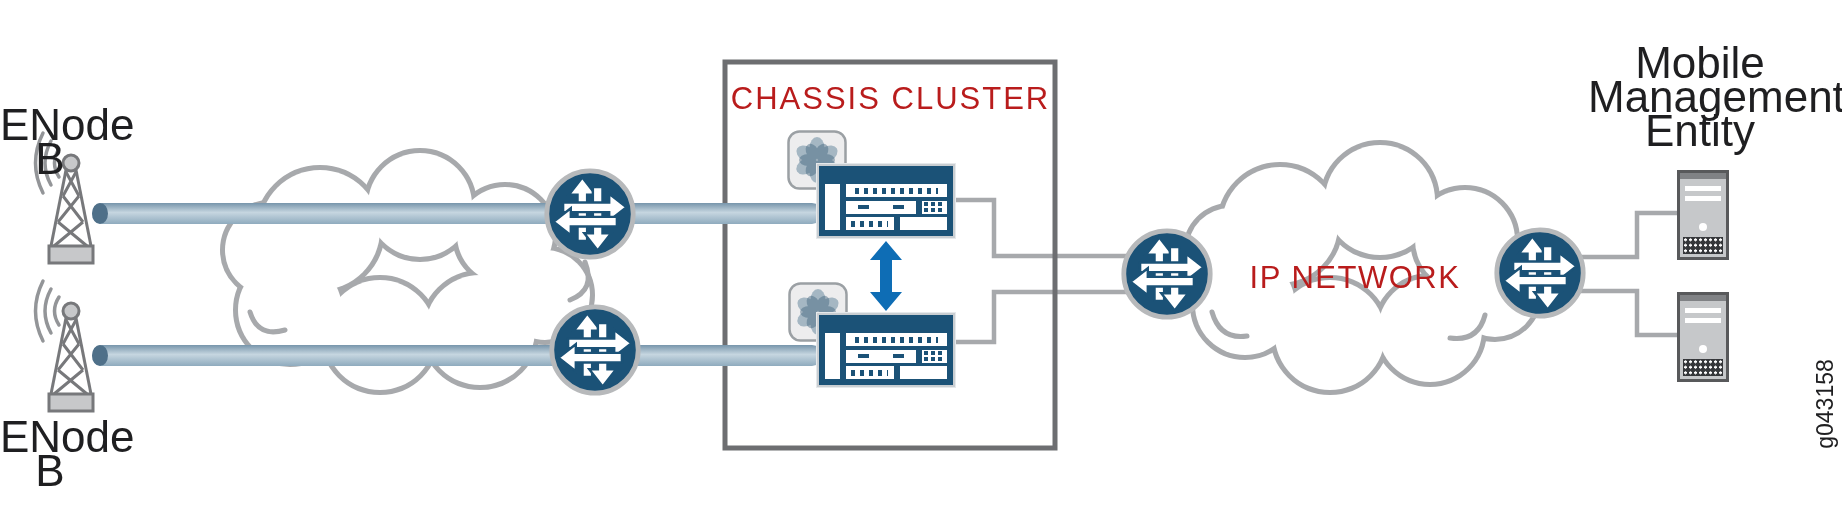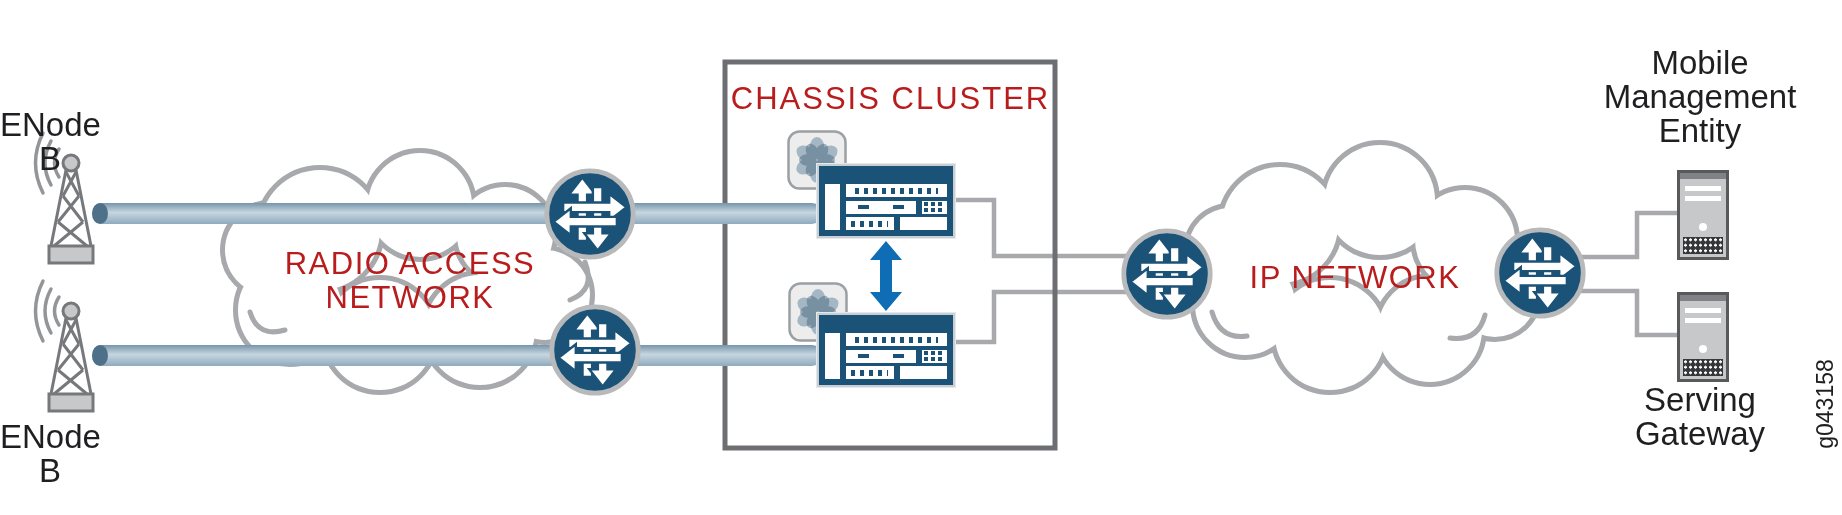--- a/index.html
+++ b/index.html
@@ -1,20 +1,20 @@
 <!DOCTYPE html>
 <html><head>
 <meta charset="utf-8">
 <style>
   html,body{margin:0;padding:0;background:#fff;}
   #canvas{position:relative;width:1842px;height:515px;background:#fff;overflow:hidden;
           font-family:"Liberation Sans",sans-serif;}
   #bg{position:absolute;left:0;top:0;z-index:1;}
   .abs{position:absolute;z-index:2;}
-  .lbl-black{color:#1f1f21;font-size:33px;line-height:34px;text-align:center;}
+  .lbl-black{color:#1f1f21;font-size:44px;line-height:34px;text-align:center;}
   .lbl-steel{color:#b91c1c;font-size:31px;line-height:34px;text-align:center;letter-spacing:1.5px;}
   .fig-id{color:#1f1f21;font-size:23px;transform:rotate(-90deg);text-align:center;}
 
   
   .dev{position:absolute;width:138px;height:74px;background:#1b5277;border:2px solid #c9ced2;
        box-sizing:border-box;box-shadow:0 0 0 1px #e6e9eb;z-index:3;}
   .dev .lslot{position:absolute;left:6px;top:18px;bottom:6px;width:15px;background:#fff;}
   .dev .rows{position:absolute;left:27px;right:6px;top:18px;bottom:6px;
              display:flex;flex-direction:column;justify-content:space-between;}
   .dev .row{height:13px;display:flex;gap:6px;}
@@ -181,29 +181,27 @@
     <use href="#router" x="547" y="302" width="96" height="96"></use>
     <use href="#router" x="1119" y="226" width="96" height="96"></use>
     <use href="#router" x="1492" y="225" width="96" height="96"></use>
 
     <path d="M886 241 L902 260 L892 260 L892 292 L902 292 L886 311 L870 292 L880 292 L880 260 L870 260 Z" fill="#0e6db5"></path>
   </svg>
 
   <div class="abs lbl-black" style="left:0;top:108;left:0px;top:108px;width:100px;">ENode B</div>
   <div class="abs lbl-black" style="left:0px;top:420px;width:100px;">ENode B</div>
 
-  <div class="abs lbl-steel" style="left:255px;top:247px;width:310px;">RADIO ACCESS NETWORK</div>
 
   <div class="abs lbl-steel" style="left:723px;top:82px;width:335px;letter-spacing:2px;">CHASSIS CLUSTER</div>
 
   <div class="abs lbl-steel" style="left:1205px;top:261px;width:300px;">IP NETWORK</div>
 
   <div class="abs lbl-black" style="left:1588px;top:46px;width:224px;line-height:34px;">Mobile Management Entity</div>
 
-  <div class="abs lbl-black" style="left:1610px;top:383px;width:180px;line-height:34px;">Serving Gateway</div>
 
   <div class="abs fig-id" style="left:1778px;top:392px;width:92px;height:24px;">g043158</div>
 
   <div class="dev" style="left:817px;top:164px;">
     <div class="lslot"></div>
     <div class="rows">
       <div class="row">
           <div class="slot">
             <div class="pat-sq"></div>
           </div>

